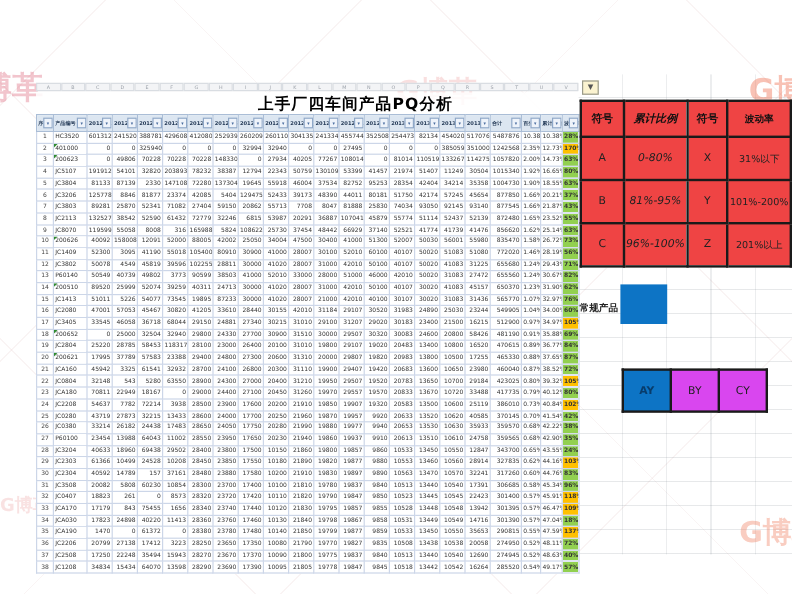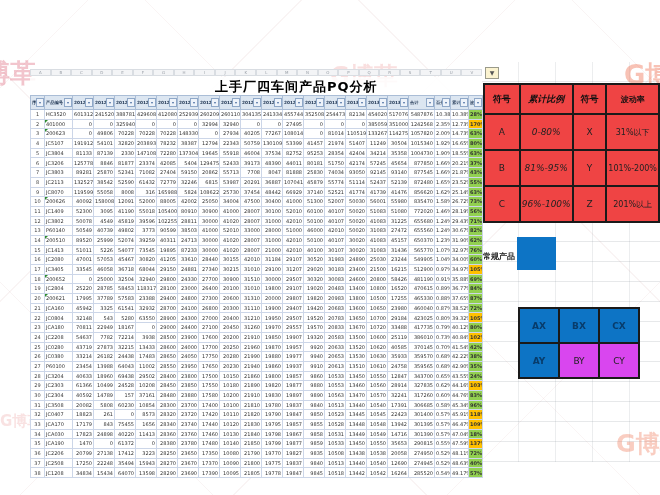--- a/index.html
+++ b/index.html
@@ -1100,24 +1100,19 @@
         </tr>
       </tbody>
   </table>
 
   <div id="reglabel">常规产品</div>
   <div id="regcell"></div>
 
   <table id="matrix">
     <tbody id="matrix-body">
         <tr>
-          <td class="blue">AX</td>
-          <td class="blue">BX</td>
-          <td class="blue">CX</td>
-        </tr>
-        <tr>
           <td class="blue">AY</td>
           <td>BY</td>
           <td>CY</td>
         </tr>
       </tbody>
   </table>
 </div>
 
 </body></html>

